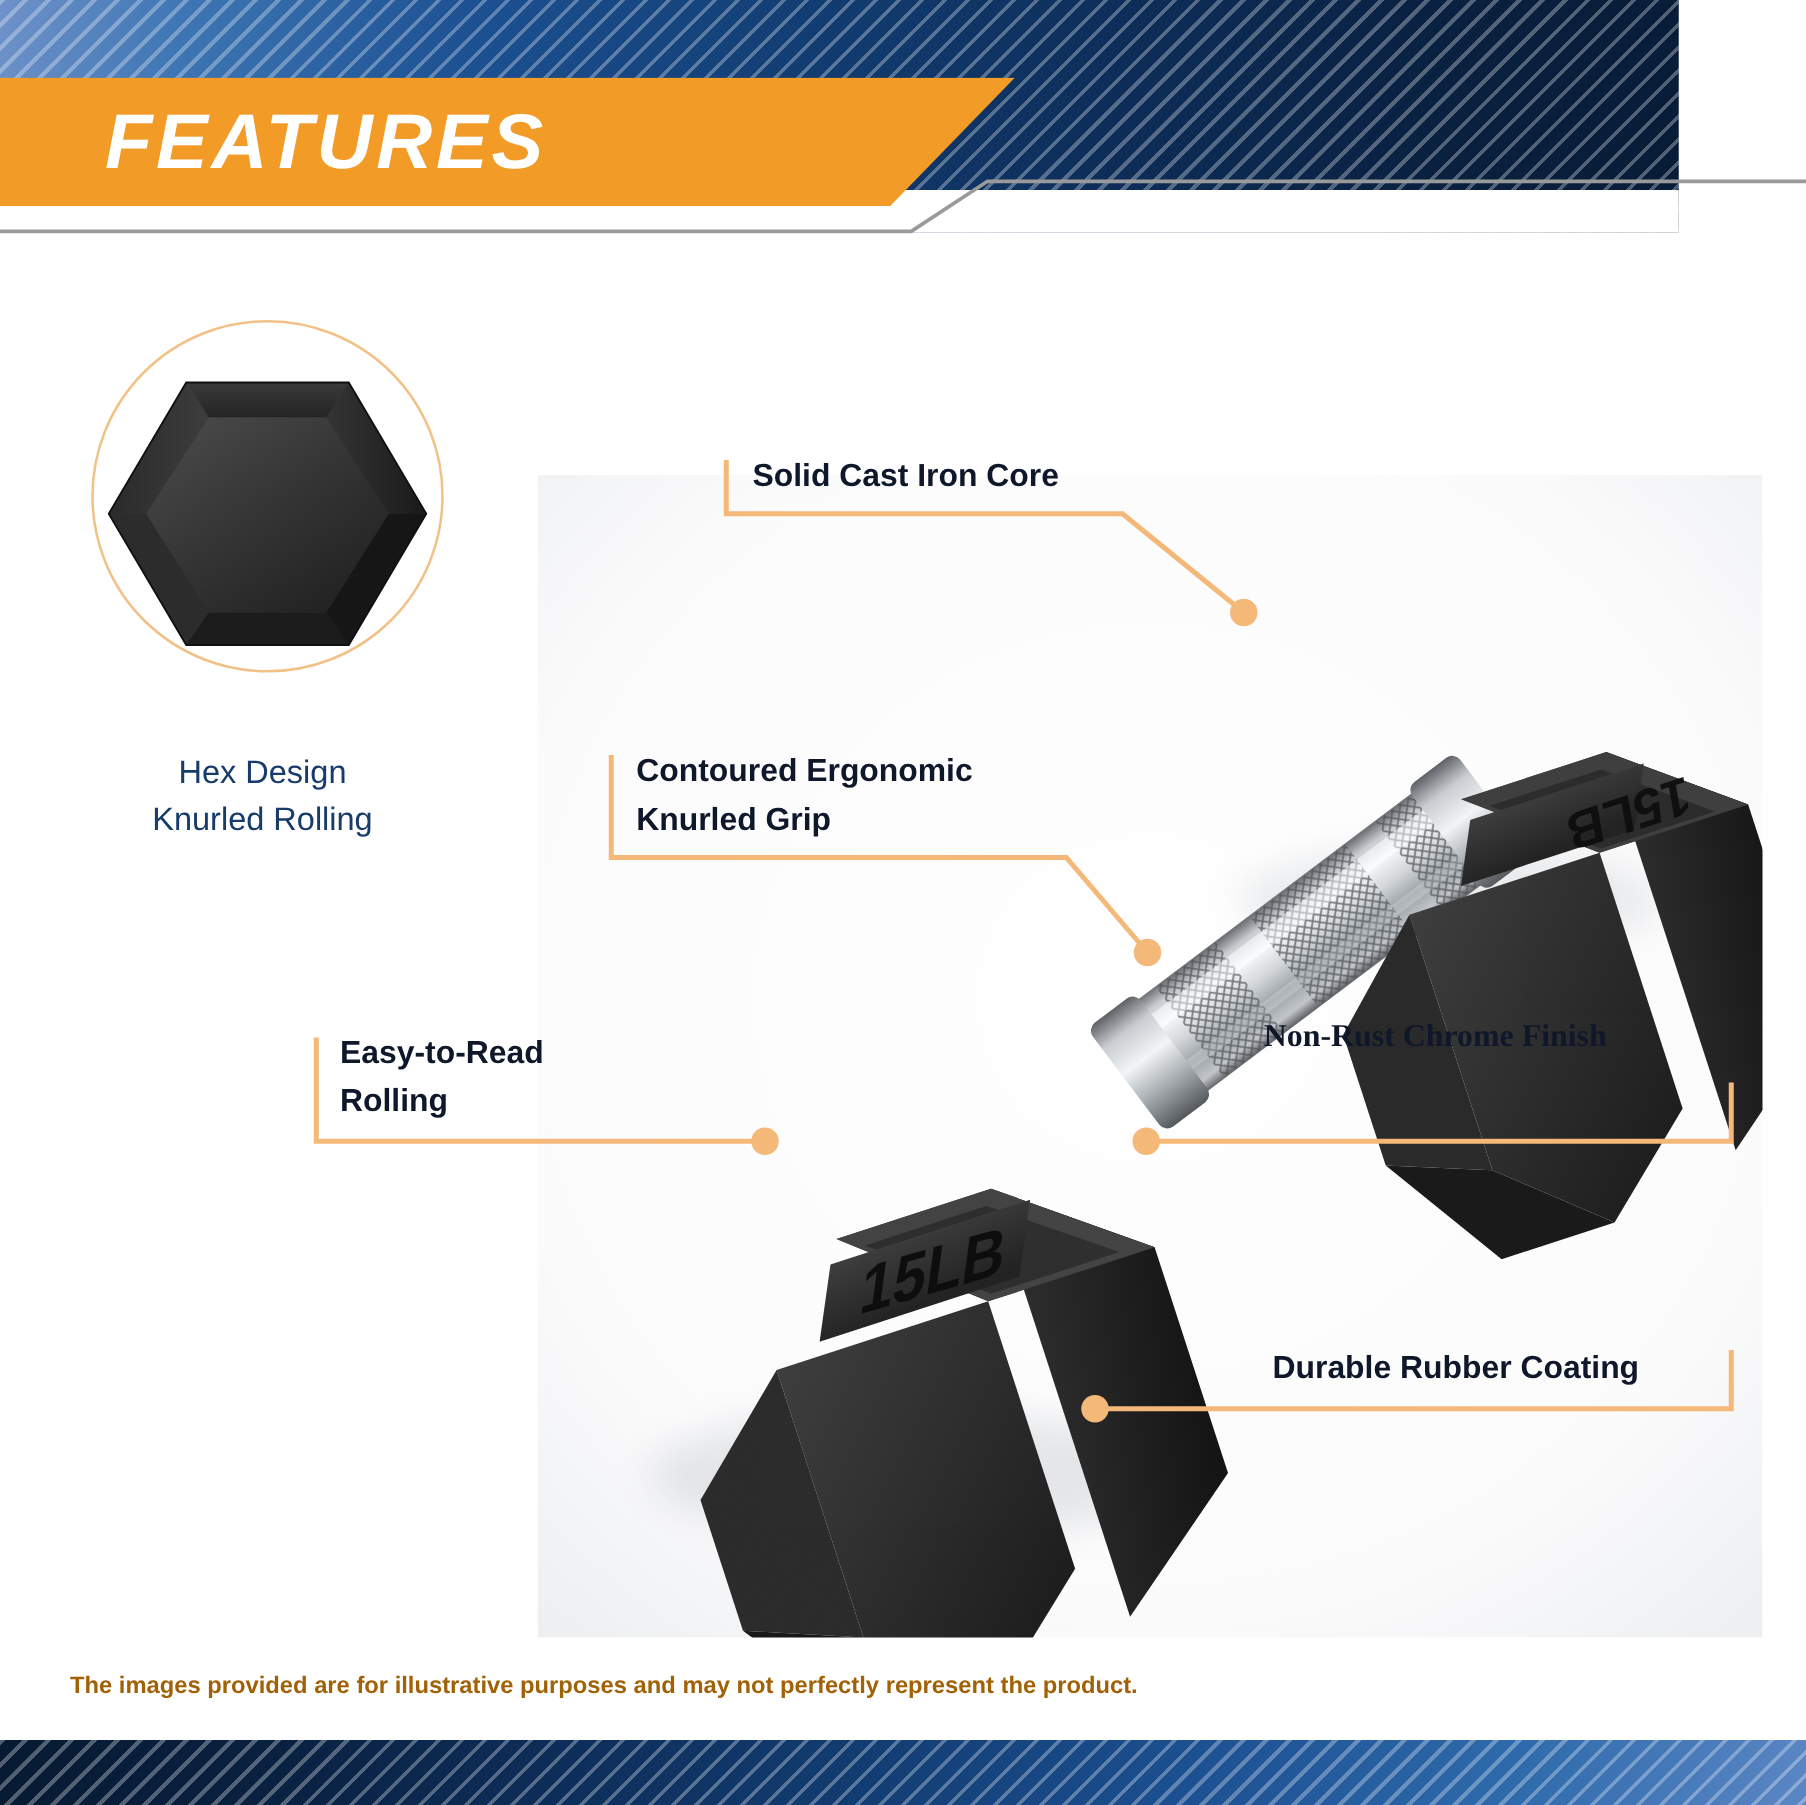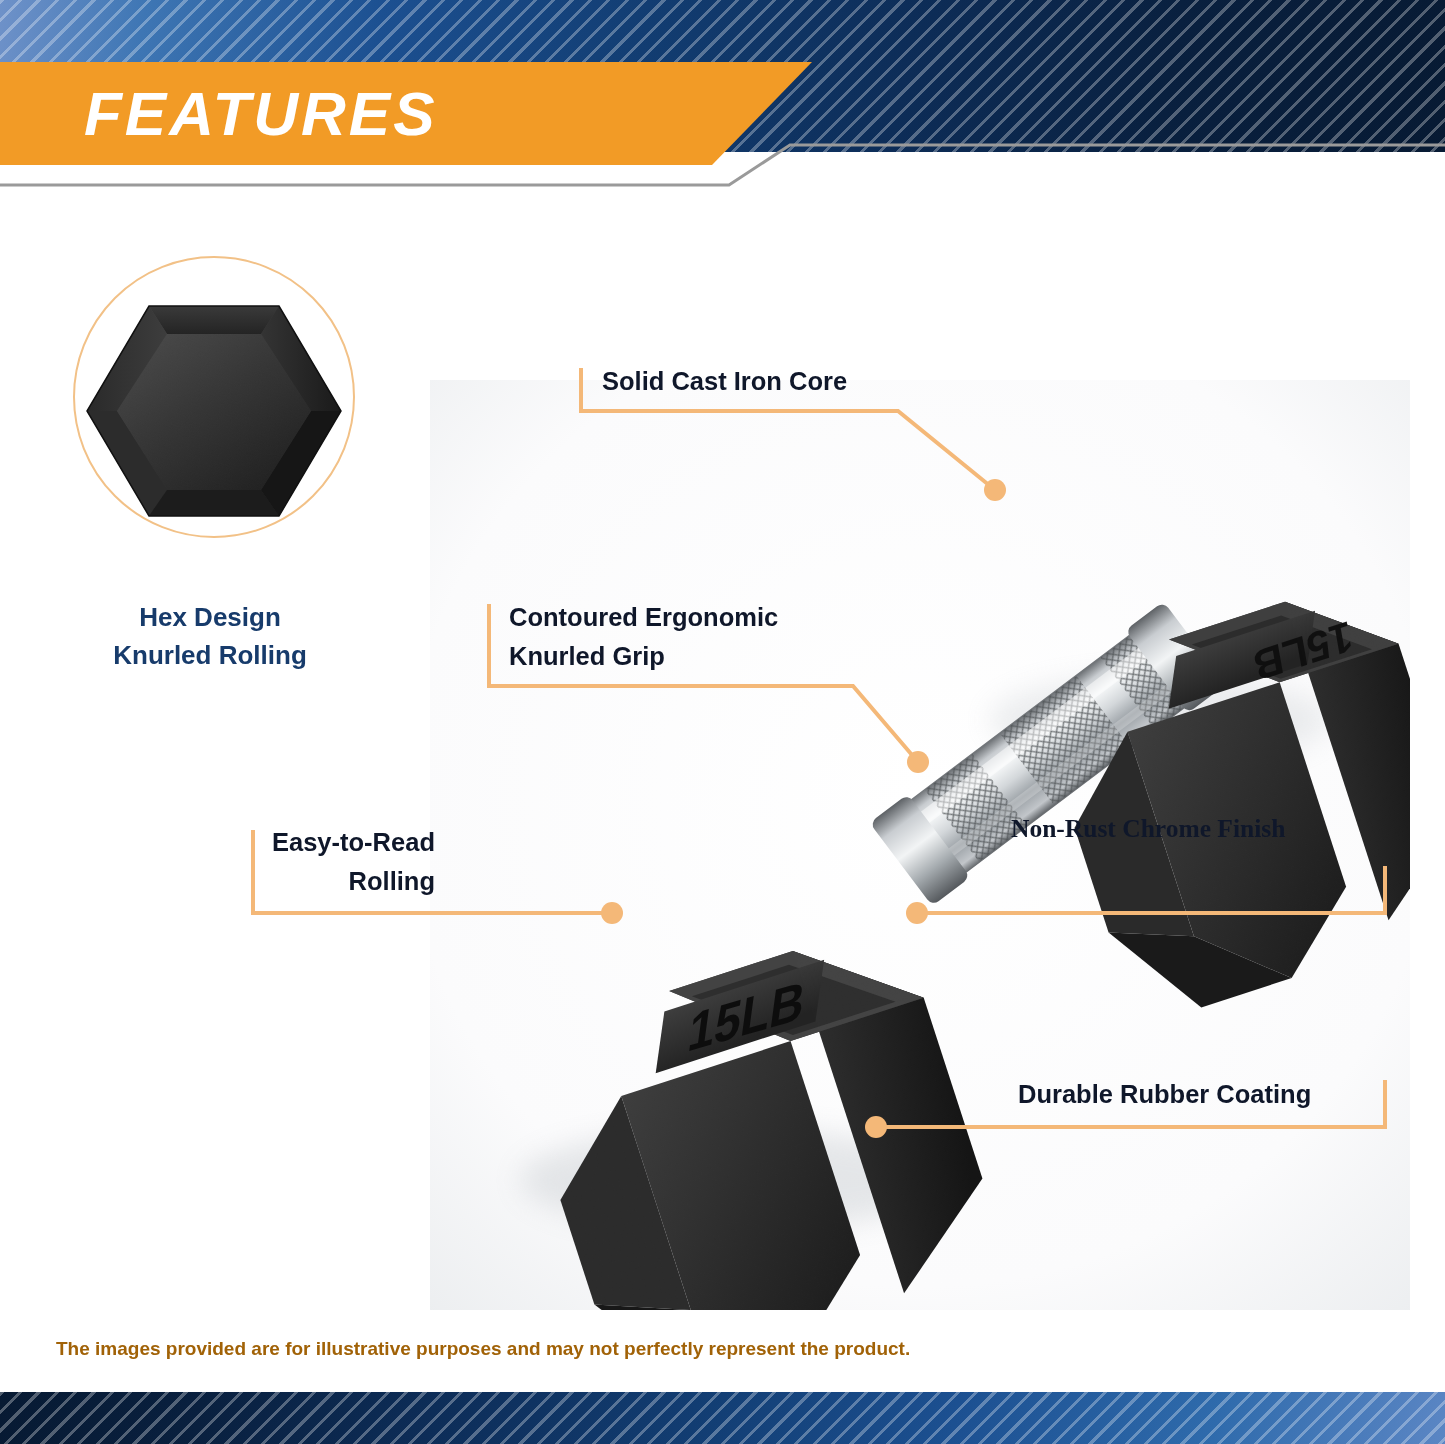--- a/index.html
+++ b/index.html
@@ -6,21 +6,21 @@
   body{
     width:1445px;height:1444px;
     background:#ffffff;
     font-family:"Liberation Sans", sans-serif;
     overflow:hidden;
     position:relative;
   }
 
   
   .header-band{
-    position:absolute;left:0;top:0;width:1445px;height:186px;
+    position:absolute;left:0;top:0;width:1343px;height:186px;
     overflow:hidden;
   }
   .header-stripe-bg{
     position:absolute;left:0;top:0;width:1445px;height:186px;
     background:
       repeating-linear-gradient(135deg,
         rgba(255,255,255,.30) 0px, rgba(255,255,255,.30) 3px,
         rgba(255,255,255,0)  3px, rgba(255,255,255,0)  13px),
       linear-gradient(100deg,#6f92c9 0%, #3e76b4 10%, #1c5091 26%, #123d72 44%, #0d2d58 62%, #09203f 80%, #071a33 100%);
   }
@@ -47,37 +47,37 @@
     position:absolute;left:73px;top:256px;width:278px;height:278px;
     border:2px solid #F2C187;border-radius:50%;
     background:#ffffff;
   }
   .hex-shape{
     position:absolute;left:85px;top:300px;width:258px;height:222px;
   }
   .hex-caption{
     position:absolute;left:45px;top:598px;width:330px;
     text-align:center;color:#173B6B;
-    font-size:26px;font-weight:bold;line-height:38px;
+    font-size:26px;font-weight:normal;line-height:38px;
   }
 
   
   .dumbbell{
     position:absolute;left:430px;top:380px;width:980px;height:930px;
   }
 
   
   .callout-text{
     position:absolute;color:#0f172a;
     font-size:25.5px;font-weight:bold;line-height:39px;
     white-space:nowrap;
   }
   .co-solid{left:602px;top:362px;}
   .co-grip{left:509px;top:598px;}
-  .co-easy{left:272px;top:823px;text-align:right;}
+  .co-easy{left:272px;top:823px;}
   .co-chrome{left:1011px;top:809px;font-family:Liberation Serif, serif;}
   .co-rubber{left:1018px;top:1075px;}
 
   .leaders{position:absolute;left:0;top:0;width:1445px;height:1444px;pointer-events:none;}
 
   
   .disclaimer{
     position:absolute;left:56px;top:1338px;
     color:#a16207;font-size:19px;font-weight:bold;white-space:nowrap;
   }

